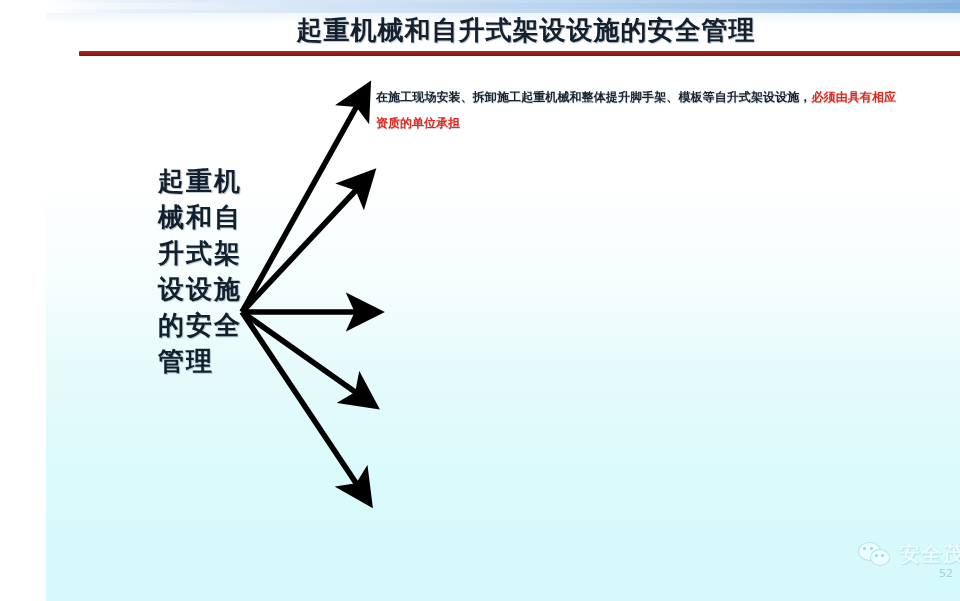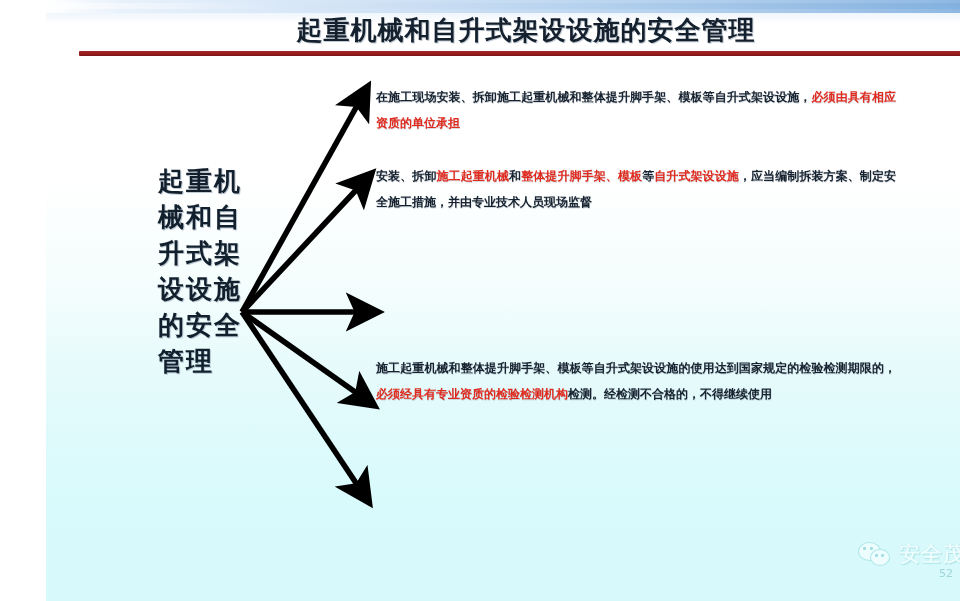--- a/index.html
+++ b/index.html
@@ -187,22 +187,20 @@
     <g stroke="#000000" stroke-width="5.6" fill="none" marker-end="url(#ah)">
       <line x1="196" y1="312" x2="312" y2="104"></line>
       <line x1="196" y1="312" x2="312" y2="188"></line>
       <line x1="196" y1="312" x2="312" y2="312"></line>
       <line x1="196" y1="312" x2="312" y2="394"></line>
       <line x1="196" y1="312" x2="312" y2="486"></line>
     </g>
   </svg>
 
   <div class="block" id="block-1"><span>在施工现场安装、拆卸施工起重机械和整体提升脚手架、模板等自升式架设设施，</span><span class="red">必须由具有相应资质的单位承担</span></div>
-  <div class="block" id="block-2"><span>安装、拆卸</span><span class="red">施工起重机械</span><span>和</span><span class="red">整体提升脚手架、模板</span><span>等</span><span class="red">自升式架设设施</span><span>，应当编制拆装方案、制定安全施工措施，并由专业技术人员现场监督</span></div>
-  <div class="block" id="block-4"><span>施工起重机械和整体提升脚手架、模板等自升式架设设施的使用达到国家规定的检验检测期限的，</span><span class="red">必须经具有专业资质的检验检测机构</span><span>检测。经检测不合格的，不得继续使用</span></div>
 
   <div id="watermark">
     <span id="wm-icon">
       <span class="b1"></span>
         <span class="b2"></span>
       <span class="d d1"></span>
         <span class="d d2"></span>
       <span class="d d3"></span>
         <span class="d d4"></span>
     </span>

